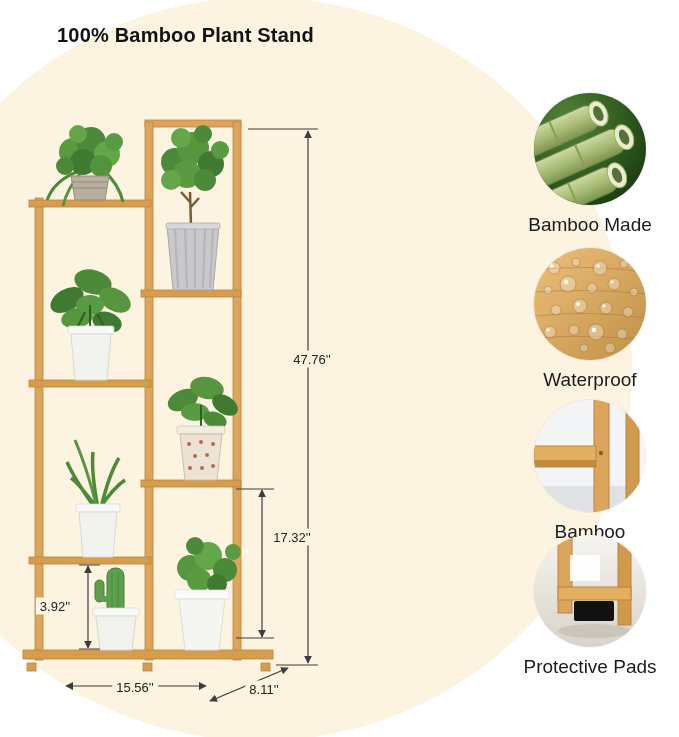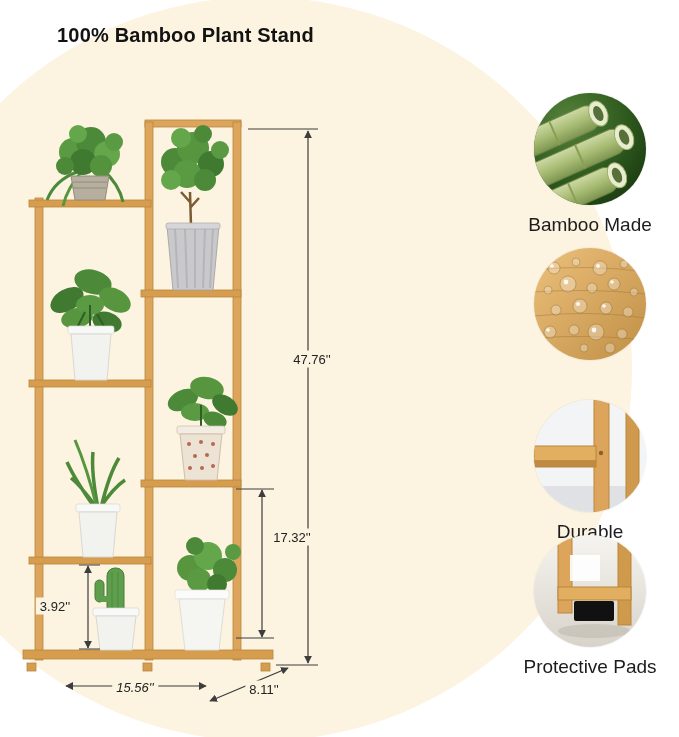--- a/index.html
+++ b/index.html
@@ -180,21 +180,21 @@
       <line x1="236" y1="489" x2="274" y2="489"></line>
       <line x1="236" y1="638" x2="274" y2="638"></line>
       <line x1="79" y1="565" x2="100" y2="565"></line>
       <line x1="79" y1="649" x2="100" y2="649"></line>
     </g>
   </svg>
 
   <span class="dim-label" style="left:312px; top:359px;">47.76''</span>
   <span class="dim-label" style="left:263px; top:537px;margin-left:29px;">17.32''</span>
   <span class="dim-label" style="left:55px;  top:606px;">3.92''</span>
-  <span class="dim-label" style="left:135px; top:687px;font-style:italic;">15.56''</span>
+  <span class="dim-label" style="left:135px; top:687px;">15.56''</span>
   <span class="dim-label" style="left:264px; top:689px;text-align:center;">8.11''</span>
 
   <div class="features">
 
     <div class="feature f1">
       <div class="feature-img">
         <svg viewBox="0 0 112 112">
           <defs>
             <radialGradient id="fa-bg" cx="30%" cy="25%" r="95%">
               <stop offset="0%" stop-color="#55833a"></stop>
@@ -269,37 +269,38 @@
               <circle cx="64" cy="18" r="2"></circle>
               <circle cx="32" cy="34" r="2.4"></circle>
             <circle cx="78" cy="34" r="1.8"></circle>
               <circle cx="44" cy="56" r="2.1"></circle>
               <circle cx="70" cy="58" r="1.8"></circle>
             <circle cx="14" cy="82" r="1.8"></circle>
               <circle cx="60" cy="82" r="2.4"></circle>
           </g>
         </svg>
       </div>
+      <div class="feature-label">Waterproof</div>
     </div>
 
     <div class="feature f3">
       <div class="feature-img">
         <svg viewBox="0 0 112 112">
           <rect width="112" height="112" fill="#f3f4f6"></rect>
           <rect x="0" y="86" width="112" height="26" fill="#dfe1e4"></rect>
           <g stroke="#b9853f" stroke-width="1">
             <rect x="60" y="0" width="15" height="112" fill="#dca55b"></rect>
             <rect x="92" y="0" width="13" height="112" fill="#cf9a4b"></rect>
             <rect x="0" y="46" width="62" height="15" fill="#e2ae5f"></rect>
             <rect x="0" y="61" width="62" height="6" fill="#c08a42"></rect>
           </g>
           <circle cx="67" cy="53" r="2.2" fill="#8a6227"></circle>
         </svg>
       </div>
-      <div class="feature-label">Durable</div>
+      <div class="feature-label">Bamboo</div>
     </div>
 
     <div class="feature f4">
       <div class="feature-img">
         <svg viewBox="0 0 112 112">
           <defs>
             <linearGradient id="fd-bg" x1="0" y1="0" x2="0" y2="1">
               <stop offset="0%" stop-color="#f6f4f0"></stop>
               <stop offset="100%" stop-color="#d8d3ca"></stop>
             </linearGradient>

